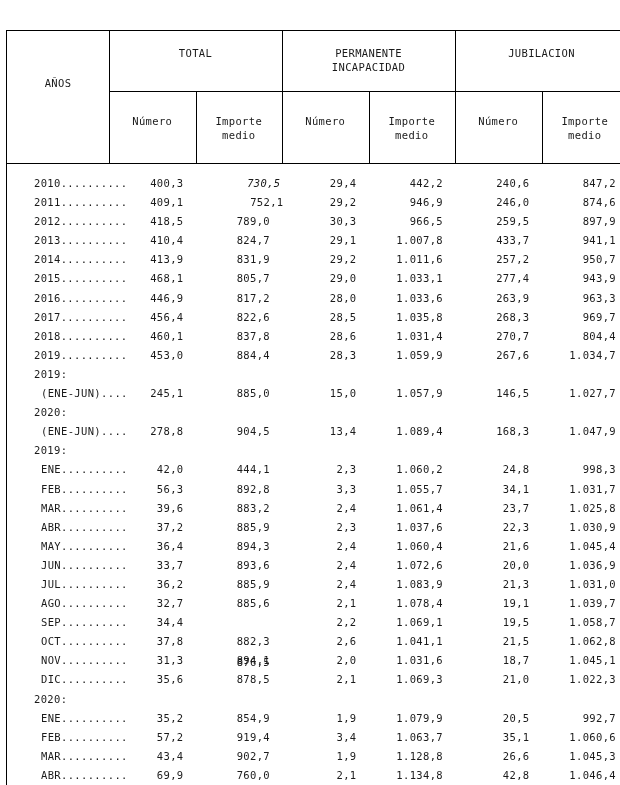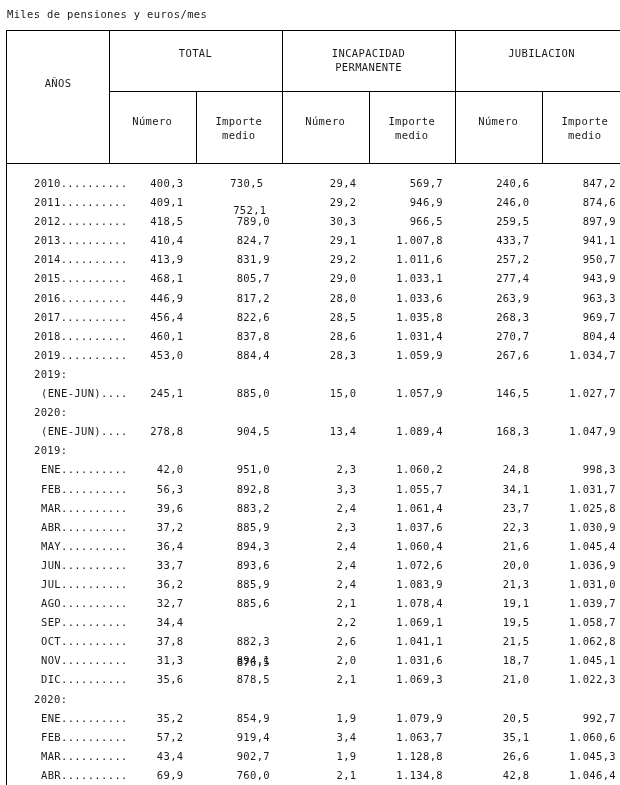--- a/index.html
+++ b/index.html
@@ -108,43 +108,42 @@
     font-size: 10.5px;
     letter-spacing: 0.35px;
     color: #1a1a1a;
   }
 </style>
 </head>
 <body>
 
 <div id="sheet">
 
-  <div class="caption">Miles de pensiones y euros/mes</div>
 
   <div class="frame">
     <div class="hline top"></div>
     <div class="hline mid"></div>
     <div class="hline bottom"></div>
 
     <div id="vlines">
         <div class="vline full" style="left: 102px;"></div>
         <div class="vline full" style="left: 275px;"></div>
         <div class="vline full" style="left: 448px;"></div>
         <div class="vline half" style="left: 188.5px;"></div>
         <div class="vline half" style="left: 361.5px;"></div>
         <div class="vline half" style="left: 534.5px;"></div>
       </div>
     <div id="header-cells">
         <div class="hcell anos">AÑOS</div>
         <div class="hcell grp" style="left: 102px; width: 173px;">
           <div>TOTAL</div>
         </div>
         <div class="hcell grp" style="left: 275px; width: 173px;">
+          <div>PERMANENTE</div>
           <div>INCAPACIDAD</div>
-          <div>PERMANENTE</div>
         </div>
         <div class="hcell grp" style="left: 448px; width: 173px;">
           <div>JUBILACION</div>
         </div>
         <div class="hcell sub" style="left: 102px; width: 86.5px;">
           <div>Número</div>
         </div>
         <div class="hcell sub" style="left: 188.5px; width: 86.5px;">
           <div>Importe</div>
           <div>medio</div>
@@ -163,30 +162,30 @@
           <div>Importe</div>
           <div>medio</div>
         </div>
       </div>
 
     <div class="body" id="table-body">
         <div class="row spacer"></div>
         <div class="row">
           <div class="label">2010..........</div>
           <div class="num" style="left: 102px; width: 74.5px;">400,3</div>
-          <div class="num" style="left: 182px; width: 74.5px;">730,5</div>
+          <div class="num" style="left: 199px; width: 74.5px; font-style: italic;">730,5</div>
           <div class="num" style="left: 275px; width: 74.5px;">29,4</div>
-          <div class="num" style="left: 361.5px; width: 74.5px;">569,7</div>
+          <div class="num" style="left: 361.5px; width: 74.5px;">442,2</div>
           <div class="num" style="left: 448px; width: 74.5px;">240,6</div>
           <div class="num" style="left: 534.5px; width: 74.5px;">847,2</div>
         </div>
         <div class="row">
           <div class="label">2011..........</div>
           <div class="num" style="left: 102px; width: 74.5px;">409,1</div>
-          <div class="num" style="left: 185px; width: 74.5px; margin-top: 8px;">752,1</div>
+          <div class="num" style="left: 202px; width: 74.5px;">752,1</div>
           <div class="num" style="left: 275px; width: 74.5px;">29,2</div>
           <div class="num" style="left: 361.5px; width: 74.5px;">946,9</div>
           <div class="num" style="left: 448px; width: 74.5px;">246,0</div>
           <div class="num" style="left: 534.5px; width: 74.5px;">874,6</div>
         </div>
         <div class="row">
           <div class="label">2012..........</div>
           <div class="num" style="left: 102px; width: 74.5px;">418,5</div>
           <div class="num" style="left: 188.5px; width: 74.5px;">789,0</div>
           <div class="num" style="left: 275px; width: 74.5px;">30,3</div>
@@ -280,21 +279,21 @@
           <div class="num" style="left: 361.5px; width: 74.5px;">1.089,4</div>
           <div class="num" style="left: 448px; width: 74.5px;">168,3</div>
           <div class="num" style="left: 534.5px; width: 74.5px;">1.047,9</div>
         </div>
         <div class="row">
           <div class="label">2019:</div>
         </div>
         <div class="row">
           <div class="label indent">ENE..........</div>
           <div class="num" style="left: 102px; width: 74.5px;">42,0</div>
-          <div class="num" style="left: 188.5px; width: 74.5px;">951,0</div>
+          <div class="num" style="left: 188.5px; width: 74.5px;">444,1</div>
           <div class="num" style="left: 275px; width: 74.5px;">2,3</div>
           <div class="num" style="left: 361.5px; width: 74.5px;">1.060,2</div>
           <div class="num" style="left: 448px; width: 74.5px;">24,8</div>
           <div class="num" style="left: 534.5px; width: 74.5px;">998,3</div>
         </div>
         <div class="row">
           <div class="label indent">FEB..........</div>
           <div class="num" style="left: 102px; width: 74.5px;">56,3</div>
           <div class="num" style="left: 188.5px; width: 74.5px;">892,8</div>
           <div class="num" style="left: 275px; width: 74.5px;">3,3</div>

